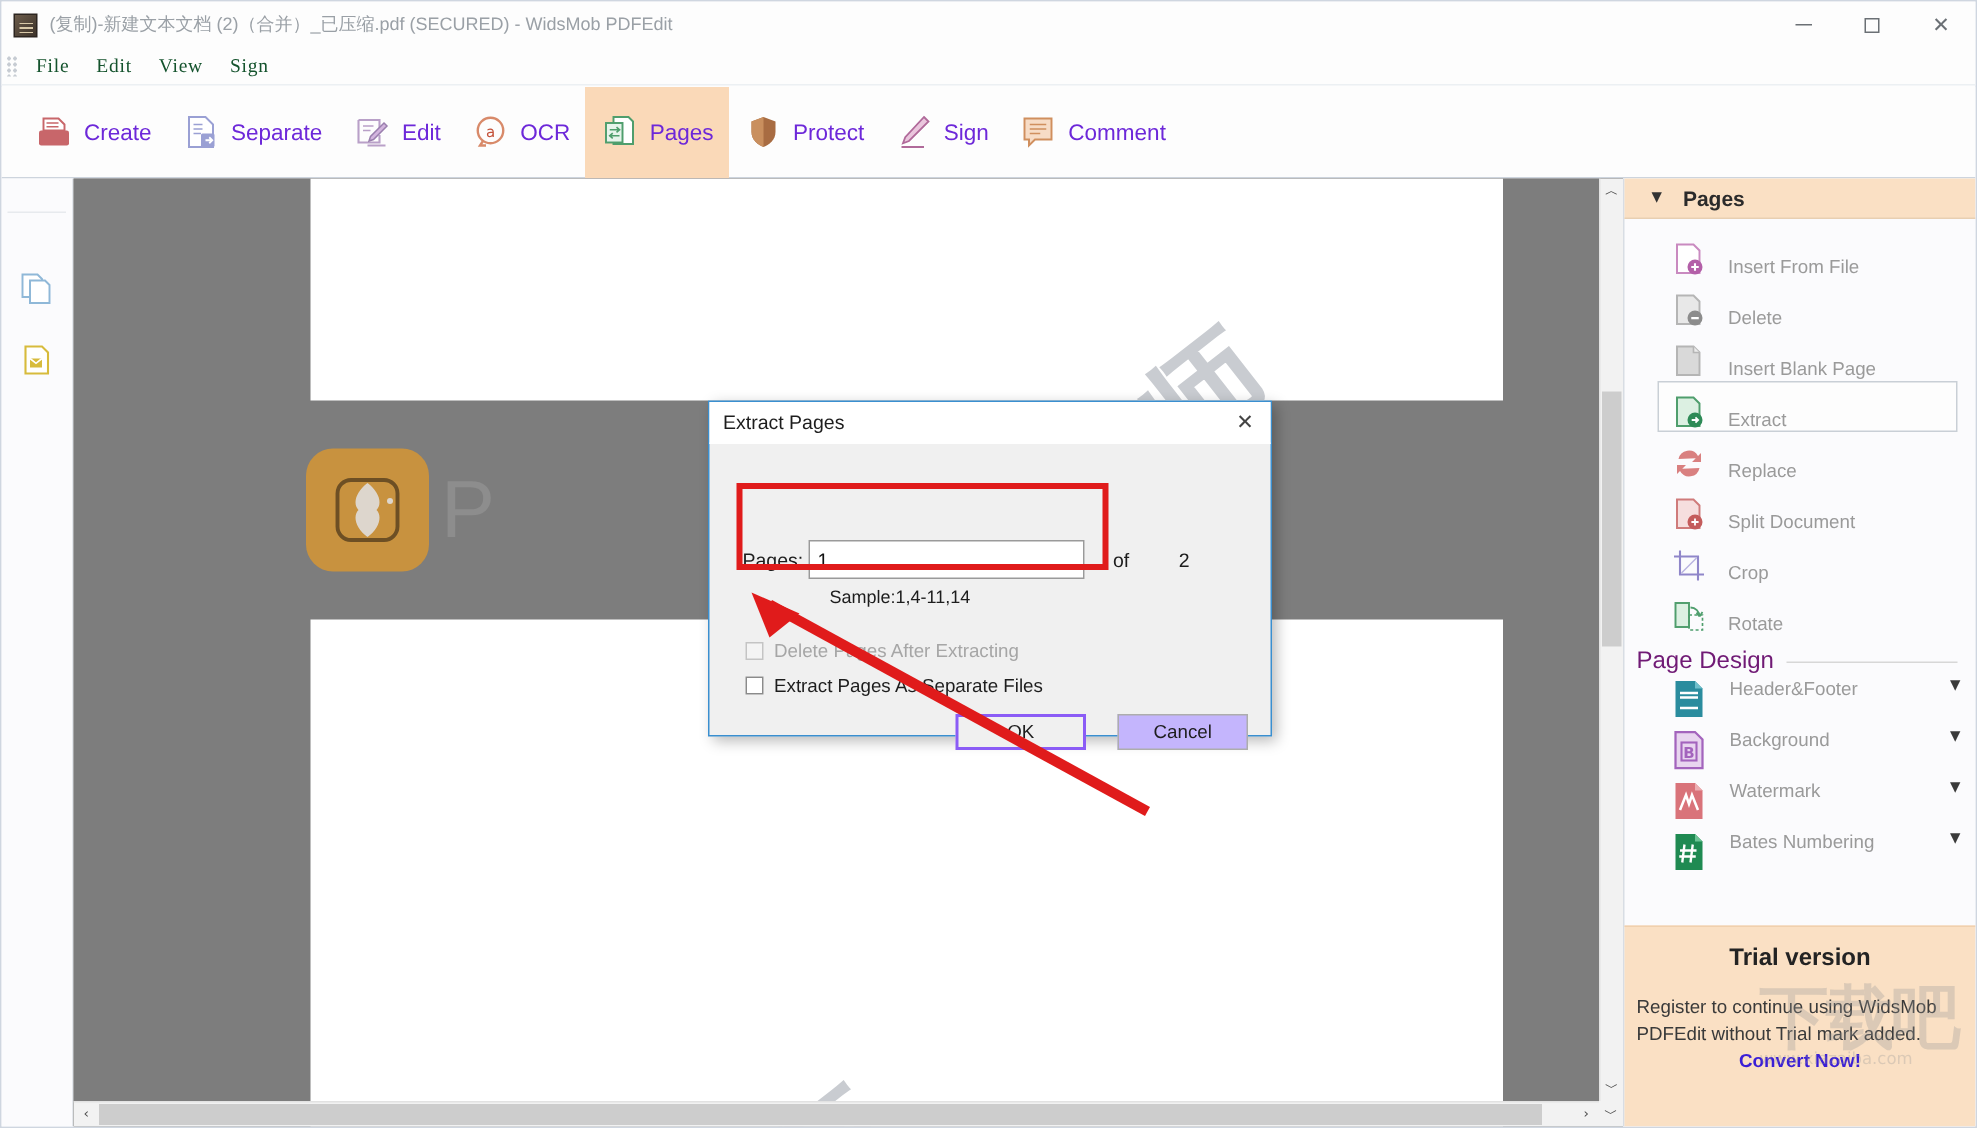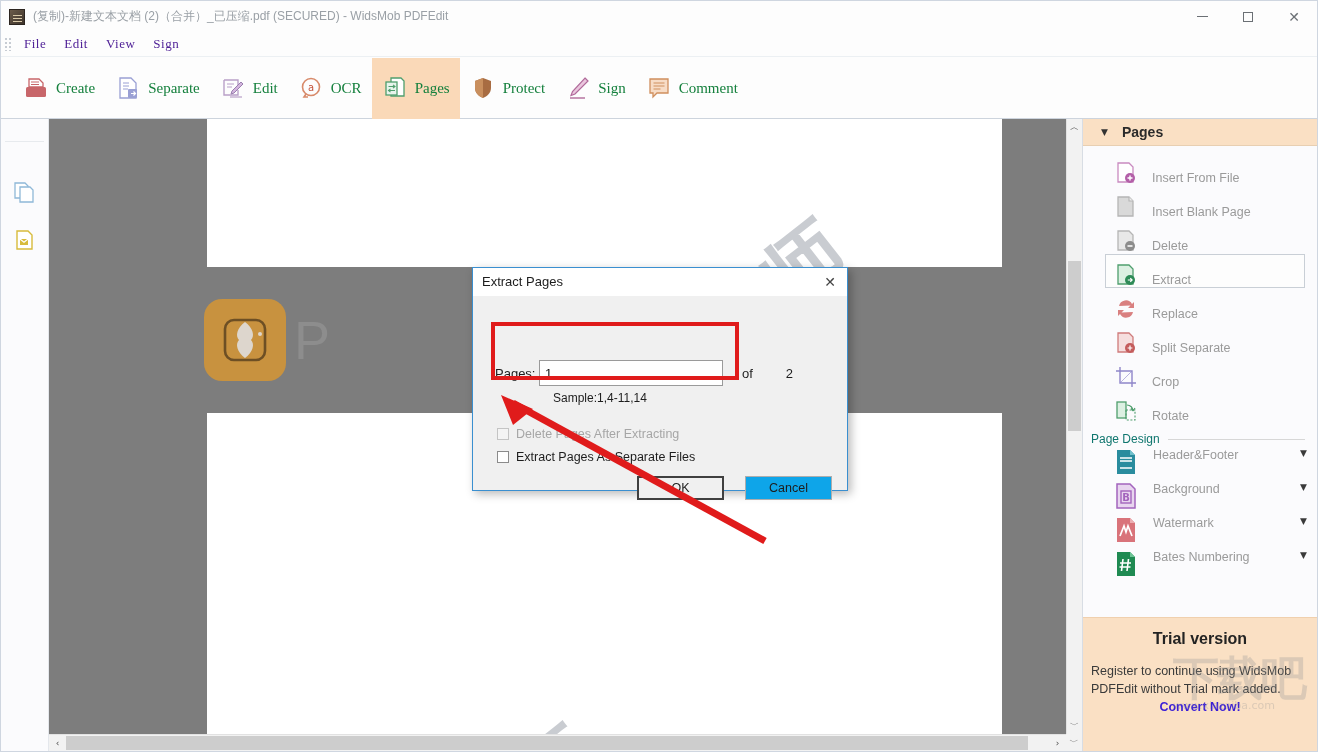--- a/index.html
+++ b/index.html
@@ -55,38 +55,38 @@
     border-bottom: 1px solid #ecf0f3;
   }
   .menu-grip {
     width: 8px; height: 14px; margin-left: 3px; margin-right: 3px;
     background-image: radial-gradient(#b9c0c8 40%, transparent 41%);
     background-size: 4px 4px;
     opacity: .8;
   }
   .menu-item {
     font-family: "Liberation Serif", serif;
-    font-size: 13px; color: #4c1d95;
+    font-size: 13px; color: #14532d;
     padding: 2px 9px; letter-spacing: .5px;
   }
 
   
   .ribbon {
     position: absolute; top: 57px; left: 0; right: 0; height: 61px;
     background: #fdfdfd;
     display: flex; align-items: center;
     border-bottom: 1px solid #cdd4dd;
   }
   .rib-btn {
     display: flex; align-items: center; gap: 7px;
     height: 61px; padding: 0 10px 0 10px;
   }
   .rib-btn:first-child { margin-left: 12px; }
   .rib-btn.active { background: #fad9b8; }
-  .rib-label { font-size: 15px; color: #15803d; font-family: Liberation Serif, serif; }
+  .rib-label { font-size: 15px; color: #6d28d9; }
   .rib-ico { width: 26px; height: 26px; flex: none; position: relative; }
   .rib-ico svg { display:block; width:26px; height:26px; }
 
   
   .left-rail {
     position: absolute; left: 0; top: 118px; width: 48px; bottom: 0;
     background: #fbfbfd;
     border-right: 1px solid #e4e7ec;
   }
   .rail-sep { position:absolute; left:4px; right:4px; top:22px; height:1px; background:#e7eaee;}
@@ -166,21 +166,21 @@
     display:flex; align-items:flex-end; height: 34px; margin: 0 12px 0 22px;
     padding-left: 8px; border: 1px solid transparent;
   }
   .rp-item.sel { border-color: #c9cfd6; background: #fdfdfd; }
   .rp-item .ico { width: 24px; height:24px; flex:none; margin-right: 14px; }
   .rp-item .ico svg{display:block;}
   .rp-item .lbl { font-size: 12.5px; color: #9a9a9a; }
   .rp-section {
     margin: 8px 0 2px 0; display:flex; align-items:center; padding-left: 8px;
   }
-  .rp-section .t { font-size: 12px; color:#0f766e; white-space:nowrap; }
+  .rp-section .t { font-size: 16px; color:#701a75; white-space:nowrap; }
   .rp-section .ln { flex:1; height:1px; background:#d7d7d7; margin-left: 8px; margin-right: 12px; }
   .rp-item2 {
     display:flex; align-items:flex-start; height: 34px; margin: 0 10px 0 22px; padding-left: 8px;
   }
   .rp-item2 .ico { width: 26px; height:28px; flex:none; margin-right: 14px; }
   .rp-item2 .lbl { font-size: 12.5px; color: #9a9a9a; }
   .rp-item2 .cv { margin-left:auto; font-size: 9px; color:#3a3a3a;
                   font-family:"DejaVu Sans", sans-serif;}
 
   .trial {
@@ -230,23 +230,23 @@
   .cbrow .box { width: 12px; height: 12px; background:#fff; border:1px solid #8b8b8b; margin-right: 7px;}
   .cbrow.dis .box { background:#f4f4f4; border-color:#c4c4c4; }
   .cbrow .cl { font-size: 12.5px; color:#1d1d1d; }
   .cbrow.dis .cl { color:#a6a6a6; }
   .cb1 { left: 24px; top: 131px; }
   .cb2 { left: 24px; top: 154px; }
   .btnrow { position:absolute; left: 0; right: 0; top: 180px; }
   .dbtn {
     position:absolute; width: 87px; height: 24px; font-size: 12.5px; color:#1d1d1d;
     display:flex; align-items:center; justify-content:center;
-    background:#0ea5e9; border:1px solid #adadad;
-  }
-  .dbtn.ok { left: 164px; background:#f0f0f0; border:2px solid #404040; }
+    background:#c4b5fd; border:1px solid #adadad;
+  }
+  .dbtn.ok { left: 164px; background:#f0f0f0; border:2px solid #8b5cf6; }
   .dbtn.cancel { left: 272px; }
 
   
   .red-rect {
     position:absolute; left: 490px; top: 321px; width: 248px; height: 58px;
     border: 4px solid #e01b1b; pointer-events:none;
   }
   .arrow { position:absolute; left: 470px; top: 380px; width: 320px; height: 170px;
            pointer-events:none; }
 </style>
@@ -438,38 +438,38 @@
             <circle cx="16" cy="17" r="5" fill="#b35fa8"></circle>
             <path d="M16 14.5v5M13.5 17h5" stroke="#fff" stroke-width="1.4"></path>
           </svg>
         </span>
         <span class="lbl">Insert From File</span>
       </div>
 
       <div class="rp-item">
         <span class="ico">
           <svg width="24" height="24" viewBox="0 0 24 24">
-            <path d="M4 2 L15 2 L19 6 L19 21 L4 21 Z" fill="#d9d9d9" stroke="#b5b5b5" stroke-width="1.3"></path>
-            <path d="M15 2 L15 6 L19 6" fill="#ececec" stroke="#b5b5b5" stroke-width="1.1"></path>
-          </svg>
-        </span>
-        <span class="lbl">Insert Blank Page</span>
-      </div>
-
-      <div class="rp-item">
-        <span class="ico">
-          <svg width="24" height="24" viewBox="0 0 24 24">
             <path d="M4 2 L15 2 L19 6 L19 21 L4 21 Z" fill="#e8e8e8" stroke="#b5b5b5" stroke-width="1.3"></path>
             <circle cx="16" cy="17" r="5" fill="#8c8c8c"></circle>
             <path d="M13.5 17h5" stroke="#fff" stroke-width="1.5"></path>
           </svg>
         </span>
         <span class="lbl">Delete</span>
       </div>
 
+      <div class="rp-item">
+        <span class="ico">
+          <svg width="24" height="24" viewBox="0 0 24 24">
+            <path d="M4 2 L15 2 L19 6 L19 21 L4 21 Z" fill="#d9d9d9" stroke="#b5b5b5" stroke-width="1.3"></path>
+            <path d="M15 2 L15 6 L19 6" fill="#ececec" stroke="#b5b5b5" stroke-width="1.1"></path>
+          </svg>
+        </span>
+        <span class="lbl">Insert Blank Page</span>
+      </div>
+
       <div class="rp-item sel">
         <span class="ico">
           <svg width="24" height="24" viewBox="0 0 24 24">
             <path d="M4 2 L15 2 L19 6 L19 21 L4 21 Z" fill="#dcf0e2" stroke="#4f9e6d" stroke-width="1.3"></path>
             <circle cx="16" cy="17" r="5" fill="#2e8b57"></circle>
             <path d="M13.8 17h4M16.3 15.2l1.8 1.8l-1.8 1.8" stroke="#fff" stroke-width="1.2" fill="none"></path>
           </svg>
         </span>
         <span class="lbl">Extract</span>
       </div>
@@ -485,21 +485,21 @@
       </div>
 
       <div class="rp-item">
         <span class="ico">
           <svg width="24" height="24" viewBox="0 0 24 24">
             <path d="M4 2 L15 2 L19 6 L19 21 L4 21 Z" fill="#f6dede" stroke="#cf7b7b" stroke-width="1.3"></path>
             <circle cx="16" cy="17" r="5" fill="#c45c5c"></circle>
             <path d="M13.6 17h4.8M16 14.6v4.8" stroke="#fff" stroke-width="1.2"></path>
           </svg>
         </span>
-        <span class="lbl">Split Separate</span>
+        <span class="lbl">Split Document</span>
       </div>
 
       <div class="rp-item">
         <span class="ico">
           <svg width="24" height="24" viewBox="0 0 24 24">
             <path d="M6 2 L6 18 L22 18" fill="none" stroke="#8f86c9" stroke-width="1.4"></path>
             <path d="M2 6 L18 6 L18 22" fill="none" stroke="#8f86c9" stroke-width="1.4"></path>
             <path d="M7 17 L17 7" stroke="#b8b2e0" stroke-width="1"></path>
           </svg>
         </span>

